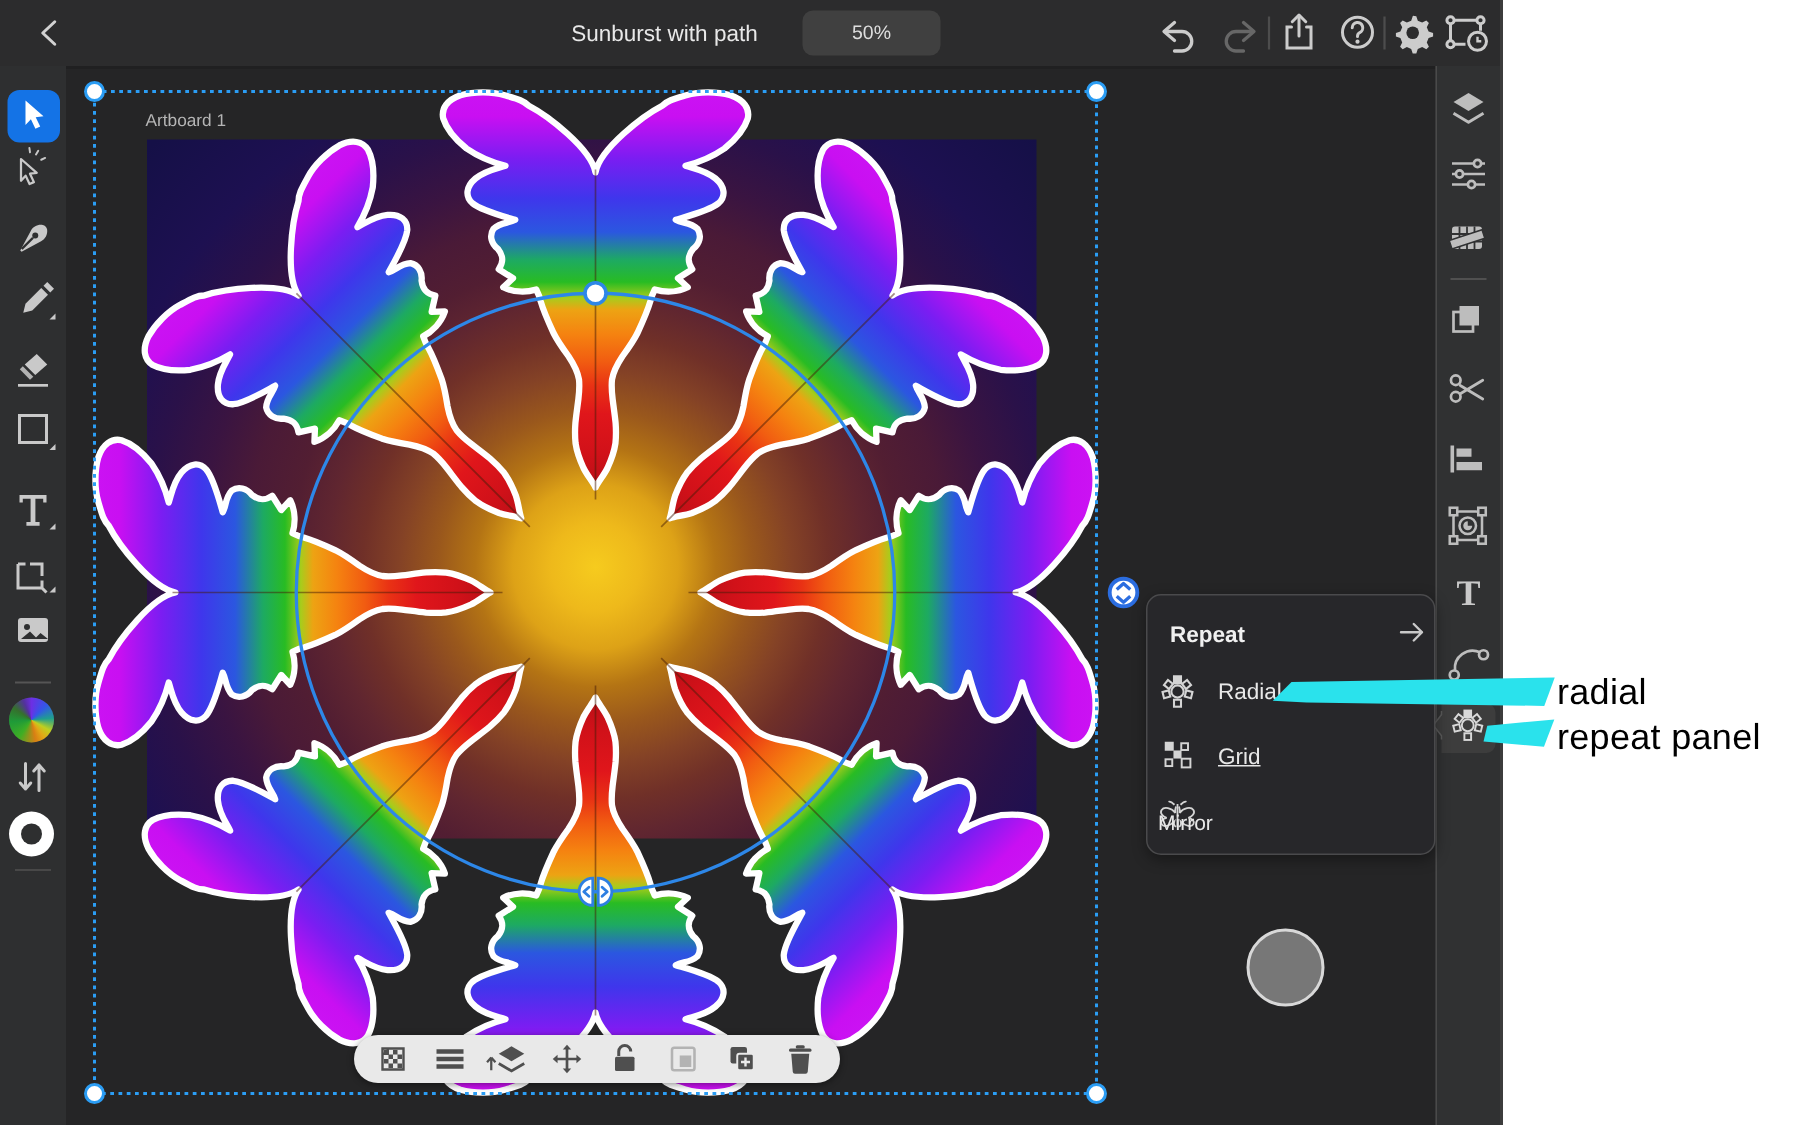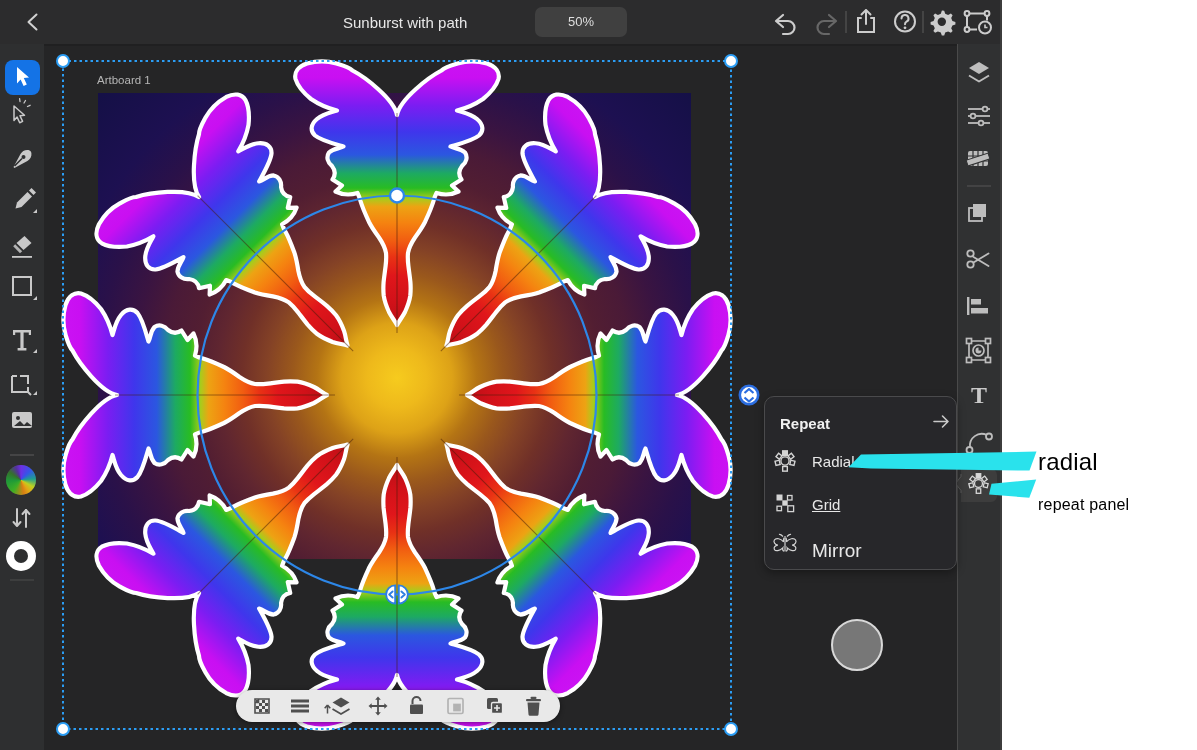--- a/index.html
+++ b/index.html
@@ -56,21 +56,21 @@
 
   <g stroke="#cccccc" stroke-width="2" fill="none">
     <path d="M969,13.5 h16 m-18,2 v12 m2,2 h8 m10,-14 v5"></path>
     <circle cx="967" cy="13.5" r="2.4" fill="#2c2c2d"></circle>
     <circle cx="987" cy="13.5" r="2.4" fill="#2c2c2d"></circle>
     <circle cx="967" cy="29.5" r="2.4" fill="#2c2c2d"></circle>
     <circle cx="985" cy="27.5" r="6" fill="#2c2c2d"></circle>
     <path d="M985,24.5 v3 h2.5" stroke-width="1.6"></path>
   </g>
 </svg>
-<div class="ttl" style="left:343px;top:14px;width:200px;">Sunburst with path</div>
+<div class="ttl" style="left:343px;top:14px;width:200px;text-align:center;">Sunburst with path</div>
 <div class="abs" style="left:535px;top:7px;width:92px;height:30px;background:#404040;border-radius:7px;color:#dedede;font-size:13px;text-align:center;line-height:30px;">50%</div>
 
 <svg class="ic" style="left:0;top:44px" width="44" height="706" viewBox="0 44 44 706">
   <rect x="5" y="60" width="35" height="35" rx="8" fill="#1473e6"></rect>
   <path d="M17,67 l12,10.5 -5.2,0.6 3,6.3 -3.2,1.5 -3,-6.4 -3.6,3.9 z" fill="#ffffff"></path>
 
   <g stroke="#c9c9c9" fill="none" stroke-width="1.5" stroke-linejoin="round">
     <path d="M14,106 l10.5,9.2 -4.5,0.6 2.6,5.6 -2.9,1.3 -2.6,-5.6 -3.1,3.4 z"></path>
     <g stroke-width="1.3" stroke-linecap="round">
       <path d="M24,103 l1.5,-2.5 M27.5,106.5 l2.6,-1.2 M20,101.5 l-0.4,-2.8"></path>
@@ -381,20 +381,20 @@
     <rect x="2.8" y="2.8" width="5.8" height="5.8"></rect>
   </g>
   <g transform="translate(21,148)" fill="none" stroke="#d4d4d4" stroke-width="1.2">
     <path d="M-2,-7.5 c-1.5,-1.5 -3,-2.5 -4,-2 m5,3.2 c-0.6,1.8 -0.8,3 -0.4,4.3 c-2.6,-3.6 -7.6,-4.4 -9.2,-2 c-1.3,2 0.6,4.4 3.4,5.2 c-2.6,0.4 -4.4,2.2 -3.4,4.2 c1.1,2.2 5.2,1.6 8.4,-1.6 c-0.4,1.6 0.4,3 1.2,3.4"></path>
     <path d="M2,-7.5 c1.5,-1.5 3,-2.5 4,-2 m-5,3.2 c0.6,1.8 0.8,3 0.4,4.3 c2.6,-3.6 7.6,-4.4 9.2,-2 c1.3,2 -0.6,4.4 -3.4,5.2 c2.6,0.4 4.4,2.2 3.4,4.2 c-1.1,2.2 -5.2,1.6 -8.4,-1.6 c0.4,1.6 -0.4,3 -1.2,3.4"></path>
     <line x1="0" y1="-8" x2="0" y2="7.5"></line>
   </g>
 </svg>
 <div class="abs" style="left:812px;top:452.5px;color:#e8e8e8;font-size:15px;">Radial</div>
 <div class="abs" style="left:812px;top:495.5px;color:#e8e8e8;font-size:15px;text-decoration:underline;">Grid</div>
-<div class="abs" style="left:812px;top:539.5px;color:#e8e8e8;font-size:19px;">Mirror</div>
+<div class="abs" style="left:772px;top:539.5px;color:#e8e8e8;font-size:14px;">Mirror</div>
 
 <svg class="ic" style="left:0;top:0" width="1197" height="750" viewBox="0 0 1197 750" pointer-events="none">
   <polygon points="848.5,467.2 861,454.6 1036.5,451.6 1029.5,470.6 871,468.4" fill="#2ae2ec"></polygon>
   <polygon points="991.5,483.8 1036.2,479.6 1029.3,497.8 989,494.4" fill="#2ae2ec"></polygon>
 </svg>
 <div class="abs" style="left:1038px;top:448px;color:#000;font-size:24px;letter-spacing:0.2px;">radial</div>
-<div class="abs" style="left:1038px;top:478px;color:#000;font-size:16px;letter-spacing:0.2px;margin-top:18px;">repeat panel</div>
+<div class="abs" style="left:1038px;top:478px;color:#000;font-size:24px;letter-spacing:0.2px;">repeat panel</div>
 
 </body></html>

